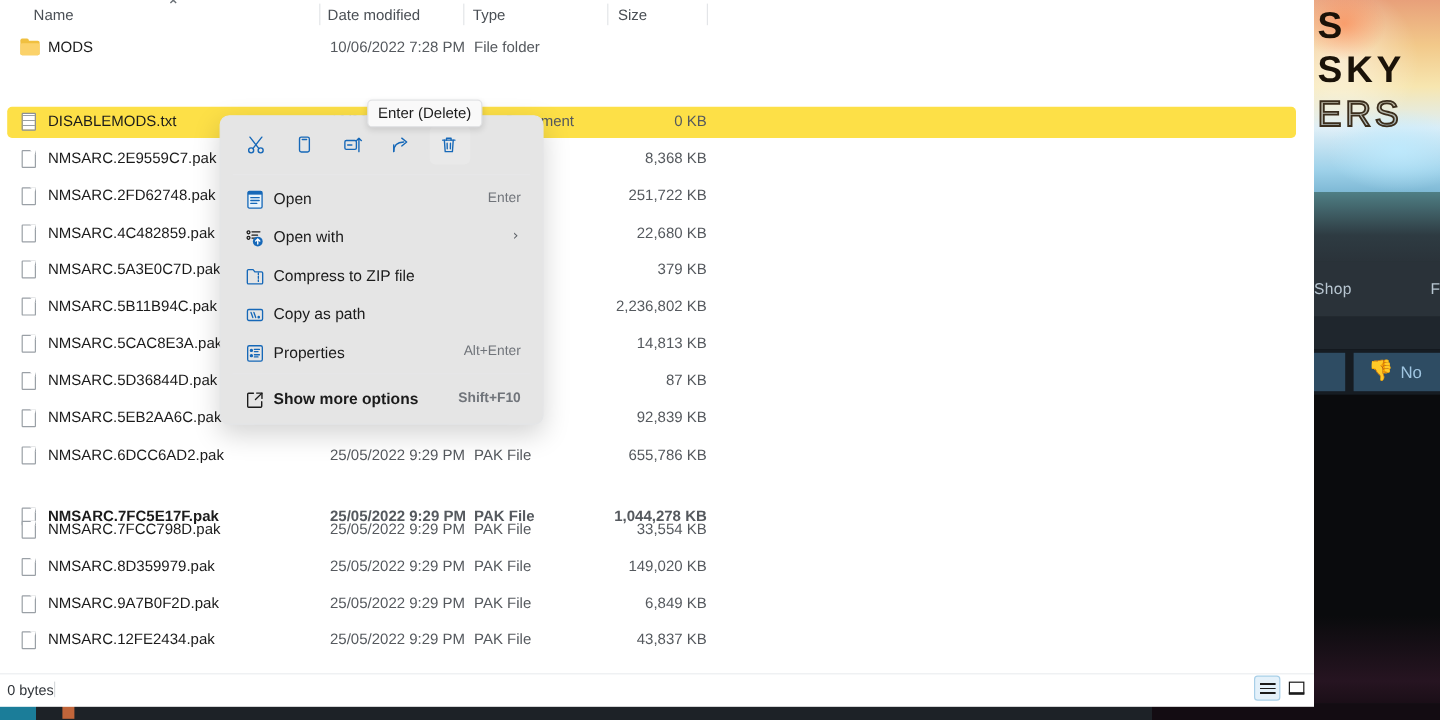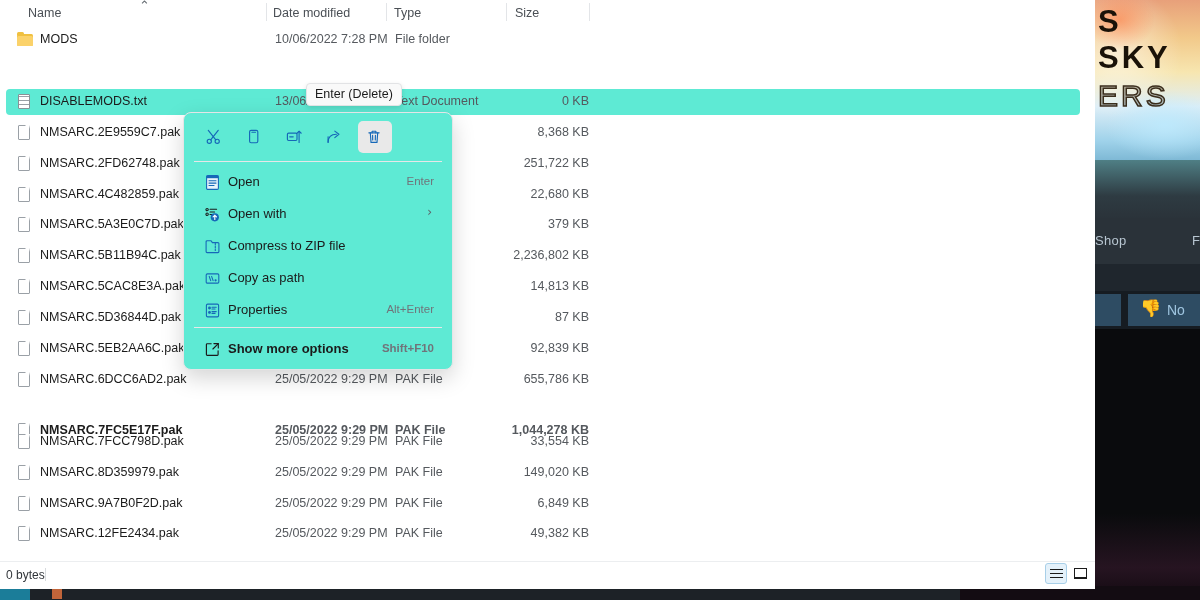--- a/index.html
+++ b/index.html
@@ -157,21 +157,21 @@
   
   .rows {
     position: absolute; left: 0; top: 26px;
     width: 1080px; height: 535px;
   }
   .row {
     position: absolute; left: 6px;
     width: 1074px; height: 26px;
   }
   .row.selected {
-    background: #5eead4;
+    background: #fde047;
     border-radius: 4px;
   }
   .row-icon {
     position: absolute; left: 12px; top: 5px;
     width: 14px; height: 16px;
   }
   .file-glyph {
     position: absolute; left: 0; top: 0;
     width: 12px; height: 15px;
     border: 1px solid #9aa0a6;
@@ -316,23 +316,23 @@
     border: 1px solid #e2e3e5;
     border-radius: 4px;
     font-size: 12.5px; color: #1b1b1b;
     box-shadow: 0 2px 5px rgba(0,0,0,0.12);
     white-space: nowrap;
     z-index: 60;
   }
 
   
   .ctx-menu {
-    position: absolute; left: 183px; top: 112px;
+    position: absolute; left: 183px; top: 96px;
     width: 268px; height: 256px;
-    background: #5eead4;
+    background: #e5e5e5;
     border: 1px solid #e4e5e7;
     border-radius: 8px;
     box-shadow: 0 8px 22px rgba(0,0,0,0.17);
     z-index: 50;
     overflow: hidden;
   }
   .ctx-iconbar {
     position: absolute; left: 0; top: 0;
     width: 268px; height: 48px;
   }
@@ -558,21 +558,21 @@
           <div class="cell-type">PAK File</div>
           <div class="cell-size">6,849 KB</div>
         </div>
         <div class="row" style="top: 495.4px;">
           <div class="row-icon">
             <div class="file-glyph"></div>
           </div>
           <div class="cell-name">NMSARC.12FE2434.pak</div>
           <div class="cell-date">25/05/2022 9:29 PM</div>
           <div class="cell-type">PAK File</div>
-          <div class="cell-size">49,382 KB</div>
+          <div class="cell-size">43,837 KB</div>
         </div>
       </div>
 
     <div class="scroll-track">
       
     </div>
 
     <div class="statusbar">
       <div class="status-text">0 bytes</div>
       <div class="status-divider"></div>

